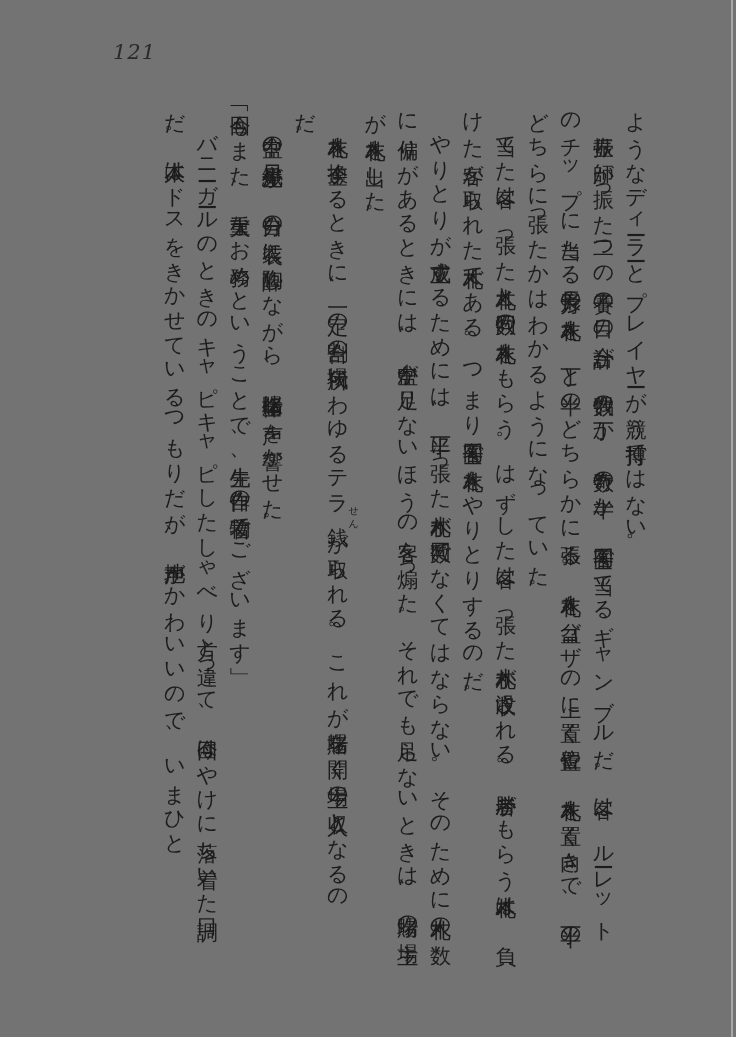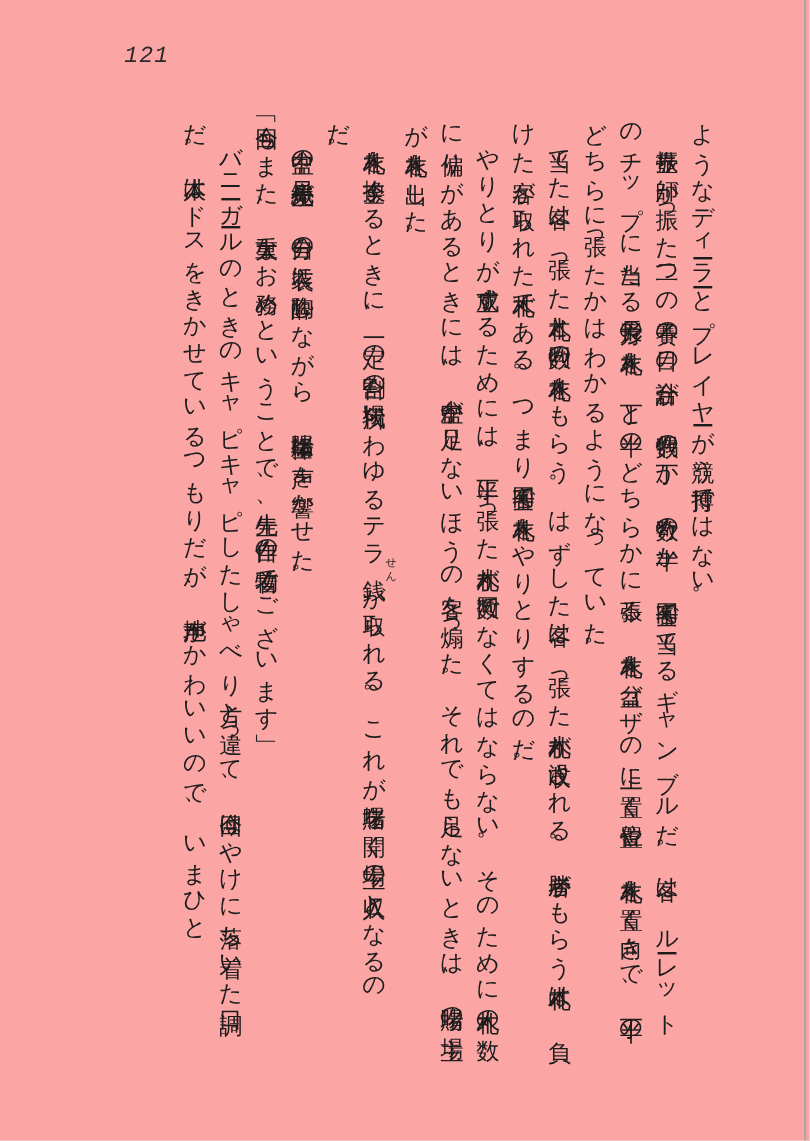--- a/index.html
+++ b/index.html
@@ -54,21 +54,21 @@
   }
   .body-text rt {
     font-size: 10px;
     letter-spacing: 0;
     color: #1c1c1c;
   }
 </style>
 </head>
 <body>
 
-<div class="page" style="background: #fca5a5; font-family: Liberation Mono, monospace;">
+<div class="page" style="background: #737373;">
   <div class="page-number">121</div>
 
   <div class="edge-line" style="background: rgb(168, 168, 168);"></div>
 
   <div class="body-text">
       <p>ようなディーラーとプレイヤーが競う博打ではない。</p>
       <p>　壺振り師が振った二つの賽子の目の合計が、偶数の丁か、奇数の半か、客同士で当てるギャンブルだ。客は、ルーレットのチップに当たる長方形の木札を、丁と半のどちらかに張る。木札を盆ゴザの上に置く位置や、木札を置く向きで、丁半のどちらに張ったかはわかるようになっていた。</p>
       <p>　当てた客は、張った木札と同数の木札をもらう。はずした客は、張った木札が没収される。勝者がもらう木札は、負けた客が取られた木札である。つまり客同士で木札をやりとりするのだ。</p>
       <p>　やりとりが成立するためには、丁半に張った木札が同数でなくてはならない。そのために木札の数に偏りがあるときには、中盆が足りないほうの客を煽った。それでも足らないときは、賭場の場主が木札を出した。</p>
       <p>　木札を換金するときに、一定の割合の場所代いわゆるテラ<ruby>銭<rt>せん</rt></ruby>が取られる。これが賭場を開く場主の収入となるのだ。</p>

